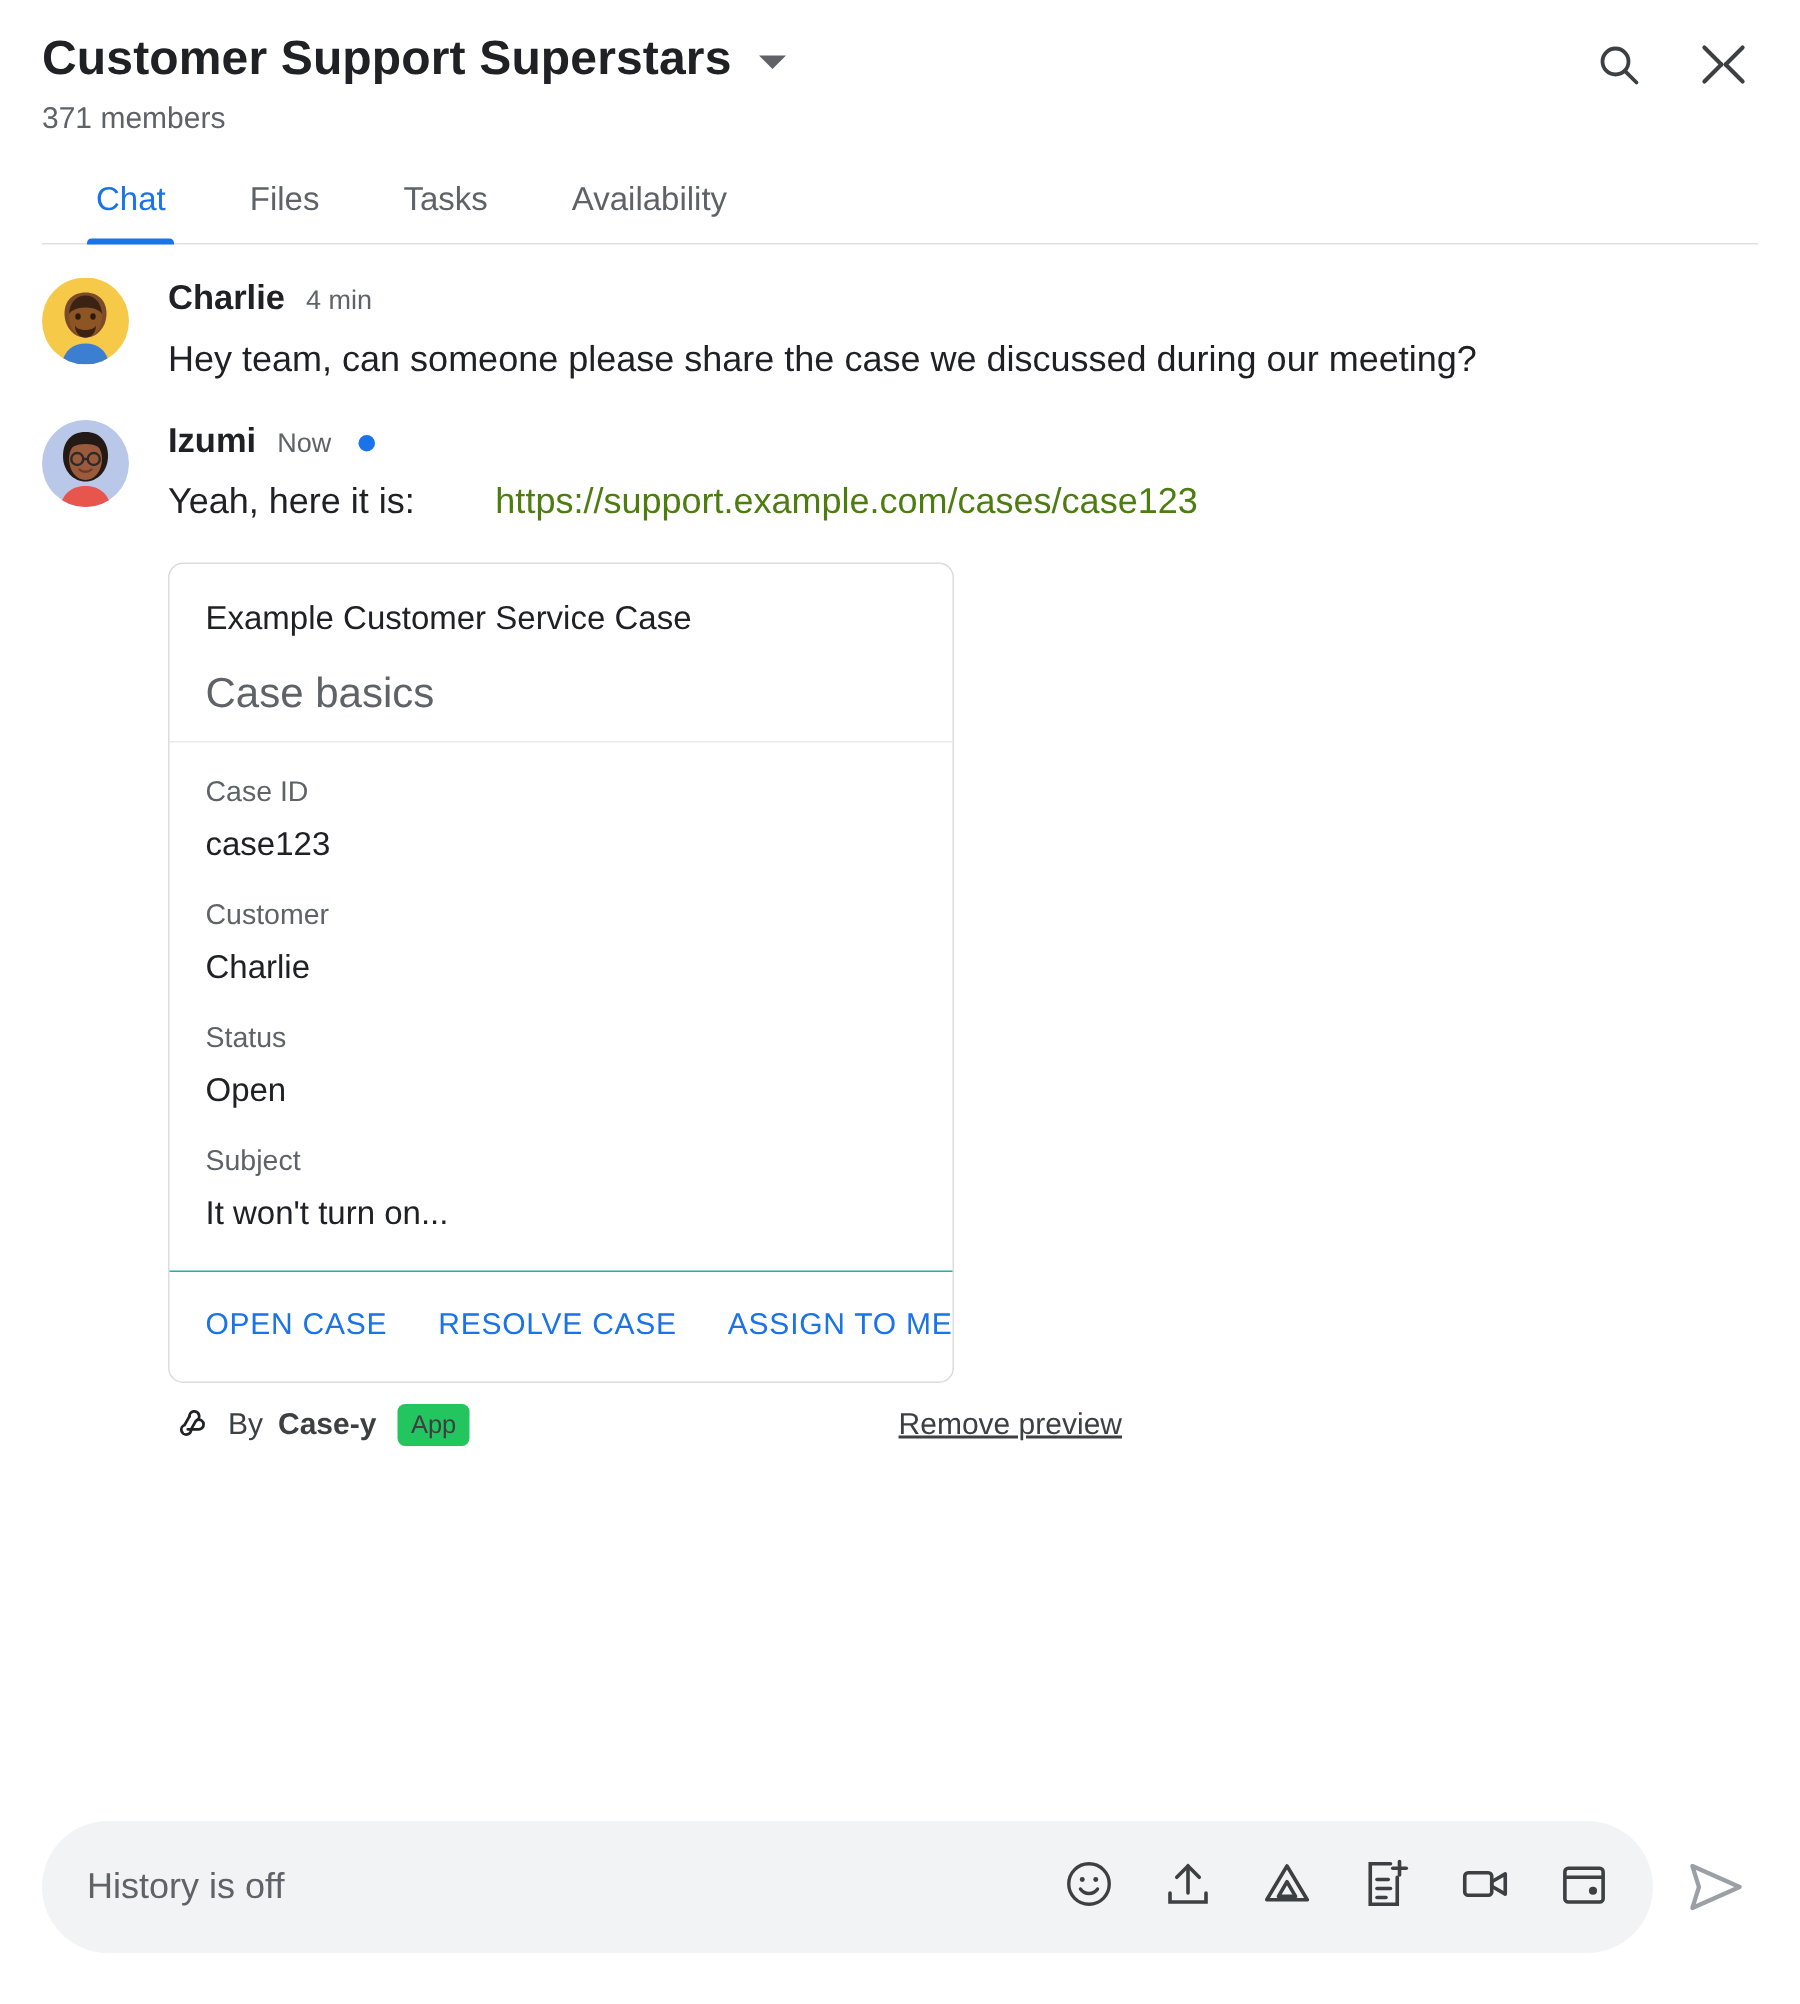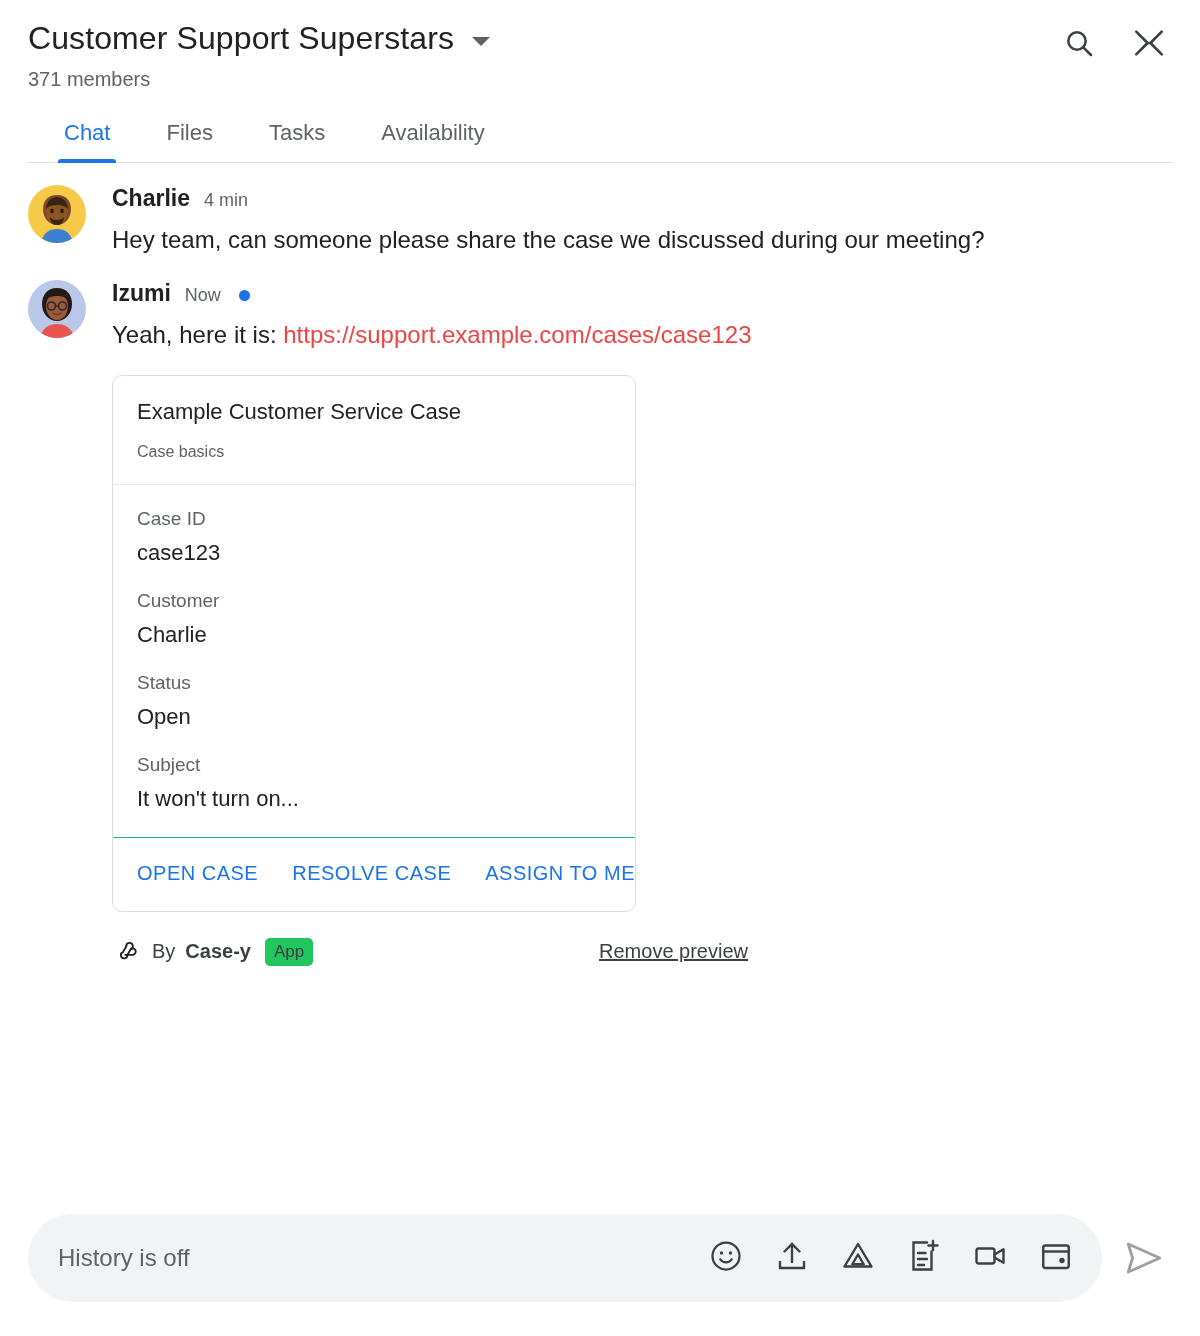--- a/index.html
+++ b/index.html
@@ -30,21 +30,21 @@
     align-items: flex-start;
   }
   .title-block { flex: 1 1 auto; min-width: 0; }
   .title-row {
     display: flex;
     align-items: center;
     gap: 18px;
   }
   .room-title {
     font-size: 32px;
-    font-weight: 400;
+    font-weight: 700;
     letter-spacing: 0.1px;
     color: #202124;
     line-height: 40px;
     white-space: nowrap;
     text-align: center;
   }
   .caret-down {
     width: 0; height: 0;
     border-left: 9px solid transparent;
     border-right: 9px solid transparent;
@@ -142,46 +142,47 @@
     margin-left: 4px;
   }
   .msg-text {
     font-size: 24px;
     line-height: 37px;
     color: #202124;
     margin-top: 9px;
     max-width: 900px;
   }
   .msg-link {
-    color: #ef4444;
+    color: #4d7c0f;
     text-decoration: none;
     word-break: break-all;
+    margin-left: 47px;
   }
 
   
   .card {
     margin-top: 22px;
     width: 524px;
     border: 1px solid #dadce0;
     border-radius: 10px;
     background: #fff;
   }
   .card-header {
     padding: 22px 24px 20px 24px;
     border-bottom: 1px solid #e8eaed;
   }
   .card-title {
     font-size: 22px;
     color: #202124;
     line-height: 28px;
   }
   .card-subtitle {
-    font-size: 16px;
-    color: #5f6368;
-    margin-top: 14px;
+    font-size: 28px;
+    color: #5f6368;
+    margin-top: 24px;
     line-height: 24px;
   }
   .card-fields {
     padding: 22px 24px 20px 24px;
     border-bottom: 1px solid #14b8a6;
   }
   .field { margin-bottom: 22px; }
   .field:last-child { margin-bottom: 4px; }
   .field-label {
     font-size: 19px;
@@ -206,21 +207,21 @@
     letter-spacing: 0.5px;
     cursor: pointer;
     white-space: nowrap;
   }
 
   
   .attrib {
     width: 640px;
     display: flex;
     align-items: center;
-    margin-top: 24px;
+    margin-top: 12px;
     padding: 0 4px 0 4px;
   }
   .attrib-left {
     display: flex;
     align-items: center;
     gap: 10px;
     font-size: 20px;
     color: #3c4043;
   }
   .attrib-app-name { font-weight: 700; }

